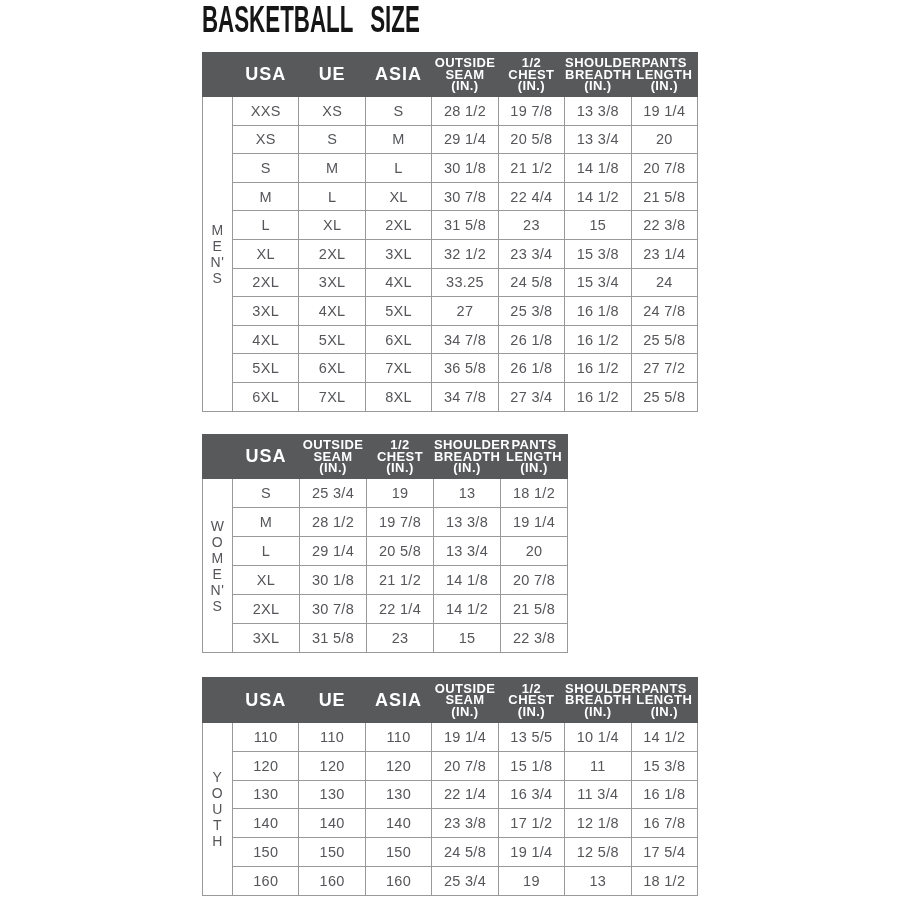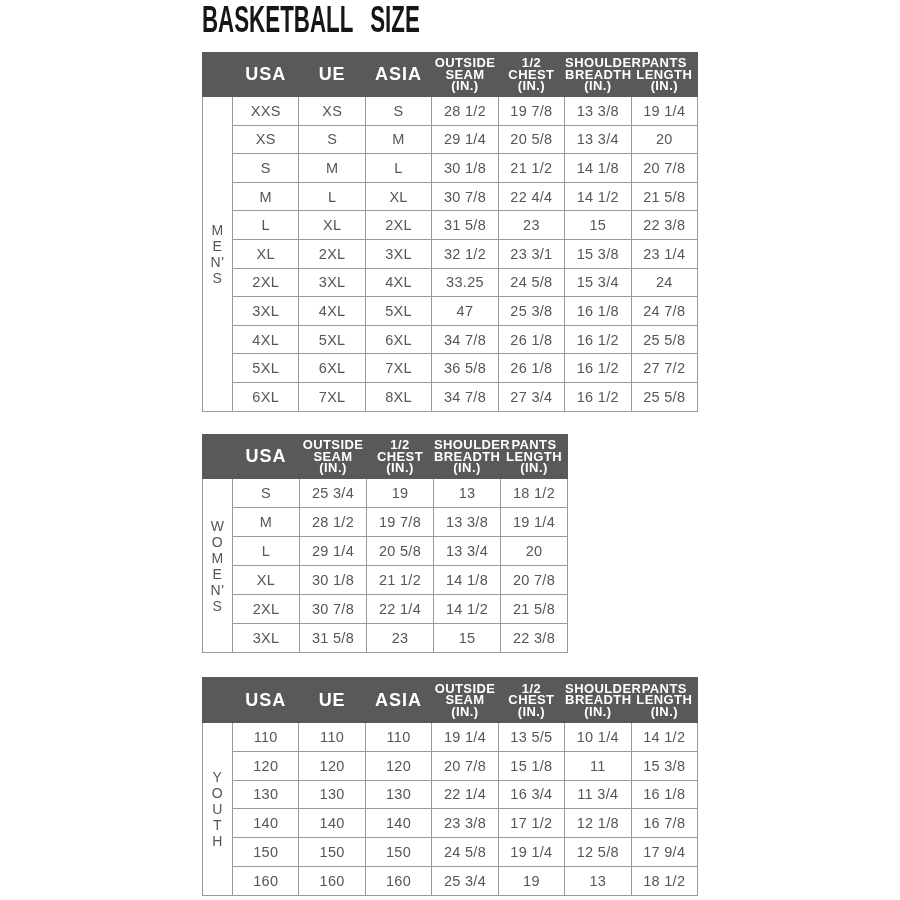--- a/index.html
+++ b/index.html
@@ -138,38 +138,38 @@
             <td>31 5/8</td>
             <td>23</td>
             <td>15</td>
             <td>22 3/8</td>
           </tr>
           <tr>
             <td>XL</td>
             <td>2XL</td>
             <td>3XL</td>
             <td>32 1/2</td>
-            <td>23 3/1</td>
+            <td>23 3/4</td>
             <td>15 3/8</td>
             <td>23 1/4</td>
           </tr>
           <tr>
             <td>2XL</td>
             <td>3XL</td>
             <td>4XL</td>
             <td>33.25</td>
             <td>24 5/8</td>
             <td>15 3/4</td>
             <td>24</td>
           </tr>
           <tr>
             <td>3XL</td>
             <td>4XL</td>
             <td>5XL</td>
-            <td>47</td>
+            <td>27</td>
             <td>25 3/8</td>
             <td>16 1/8</td>
             <td>24 7/8</td>
           </tr>
           <tr>
             <td>4XL</td>
             <td>5XL</td>
             <td>6XL</td>
             <td>34 7/8</td>
             <td>26 1/8</td>
@@ -355,21 +355,21 @@
             <td>12 1/8</td>
             <td>16 7/8</td>
           </tr>
           <tr>
             <td>150</td>
             <td>150</td>
             <td>150</td>
             <td>24 5/8</td>
             <td>19 1/4</td>
             <td>12 5/8</td>
-            <td>17 9/4</td>
+            <td>17 5/4</td>
           </tr>
           <tr>
             <td>160</td>
             <td>160</td>
             <td>160</td>
             <td>25 3/4</td>
             <td>19</td>
             <td>13</td>
             <td>18 1/2</td>
           </tr>

